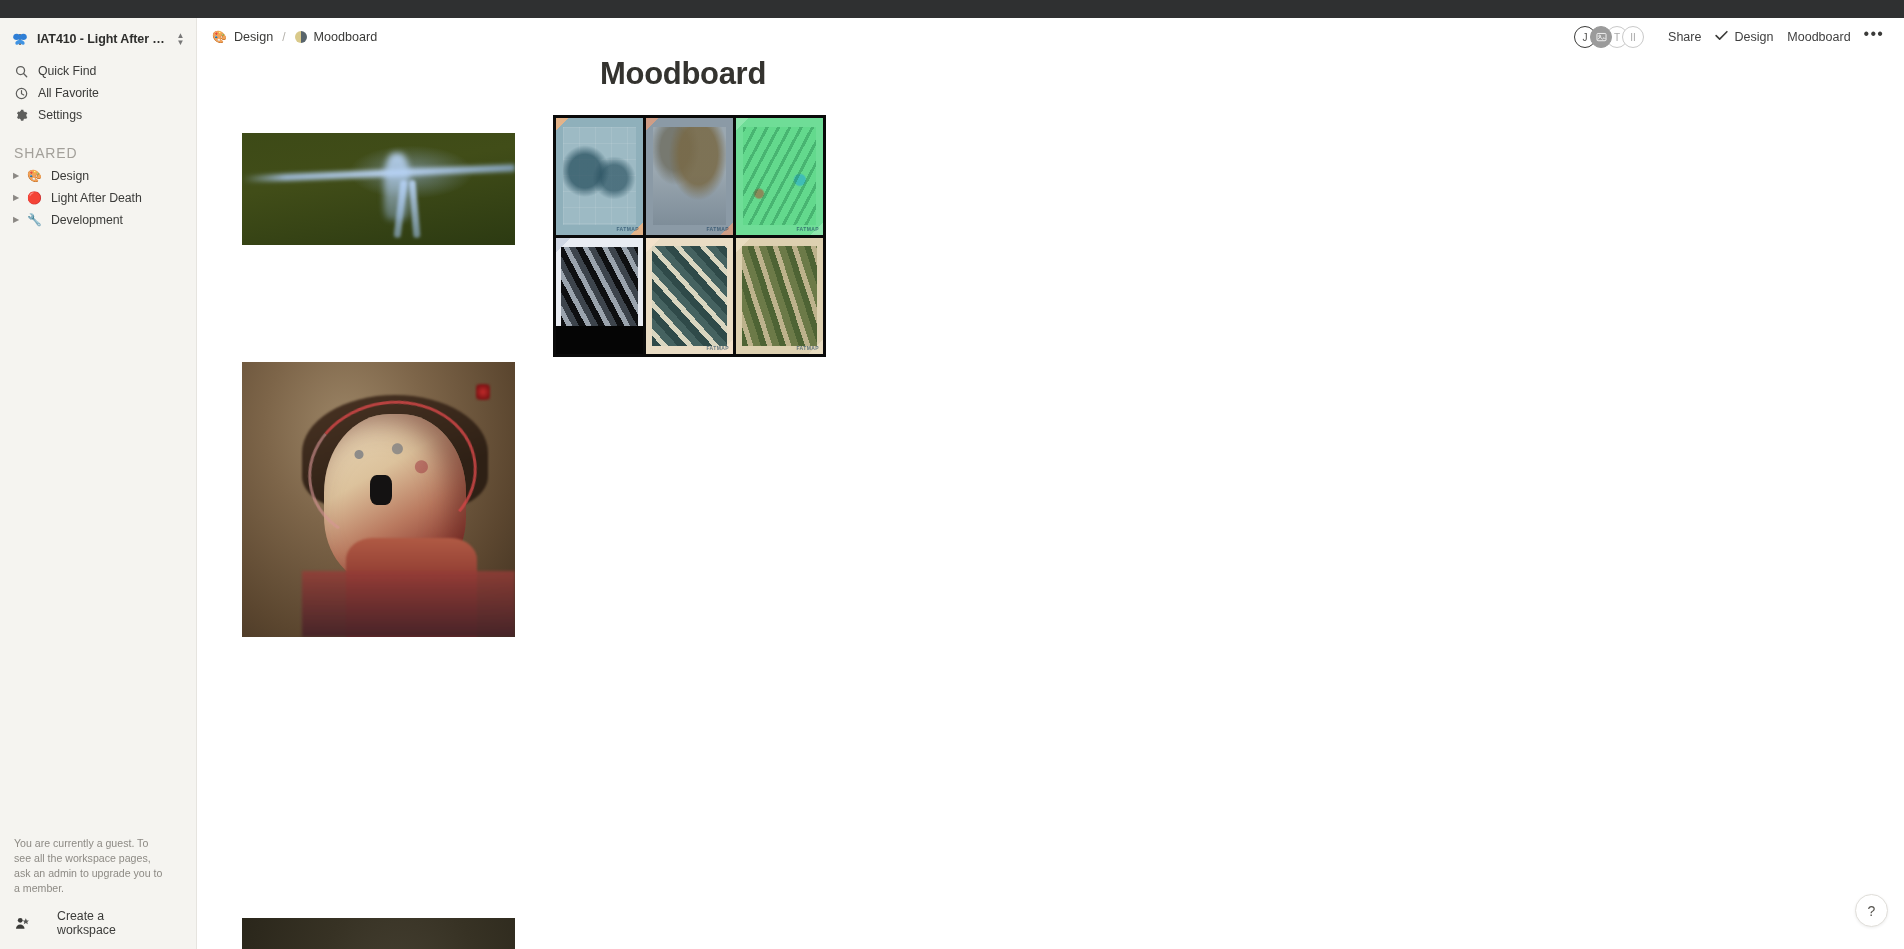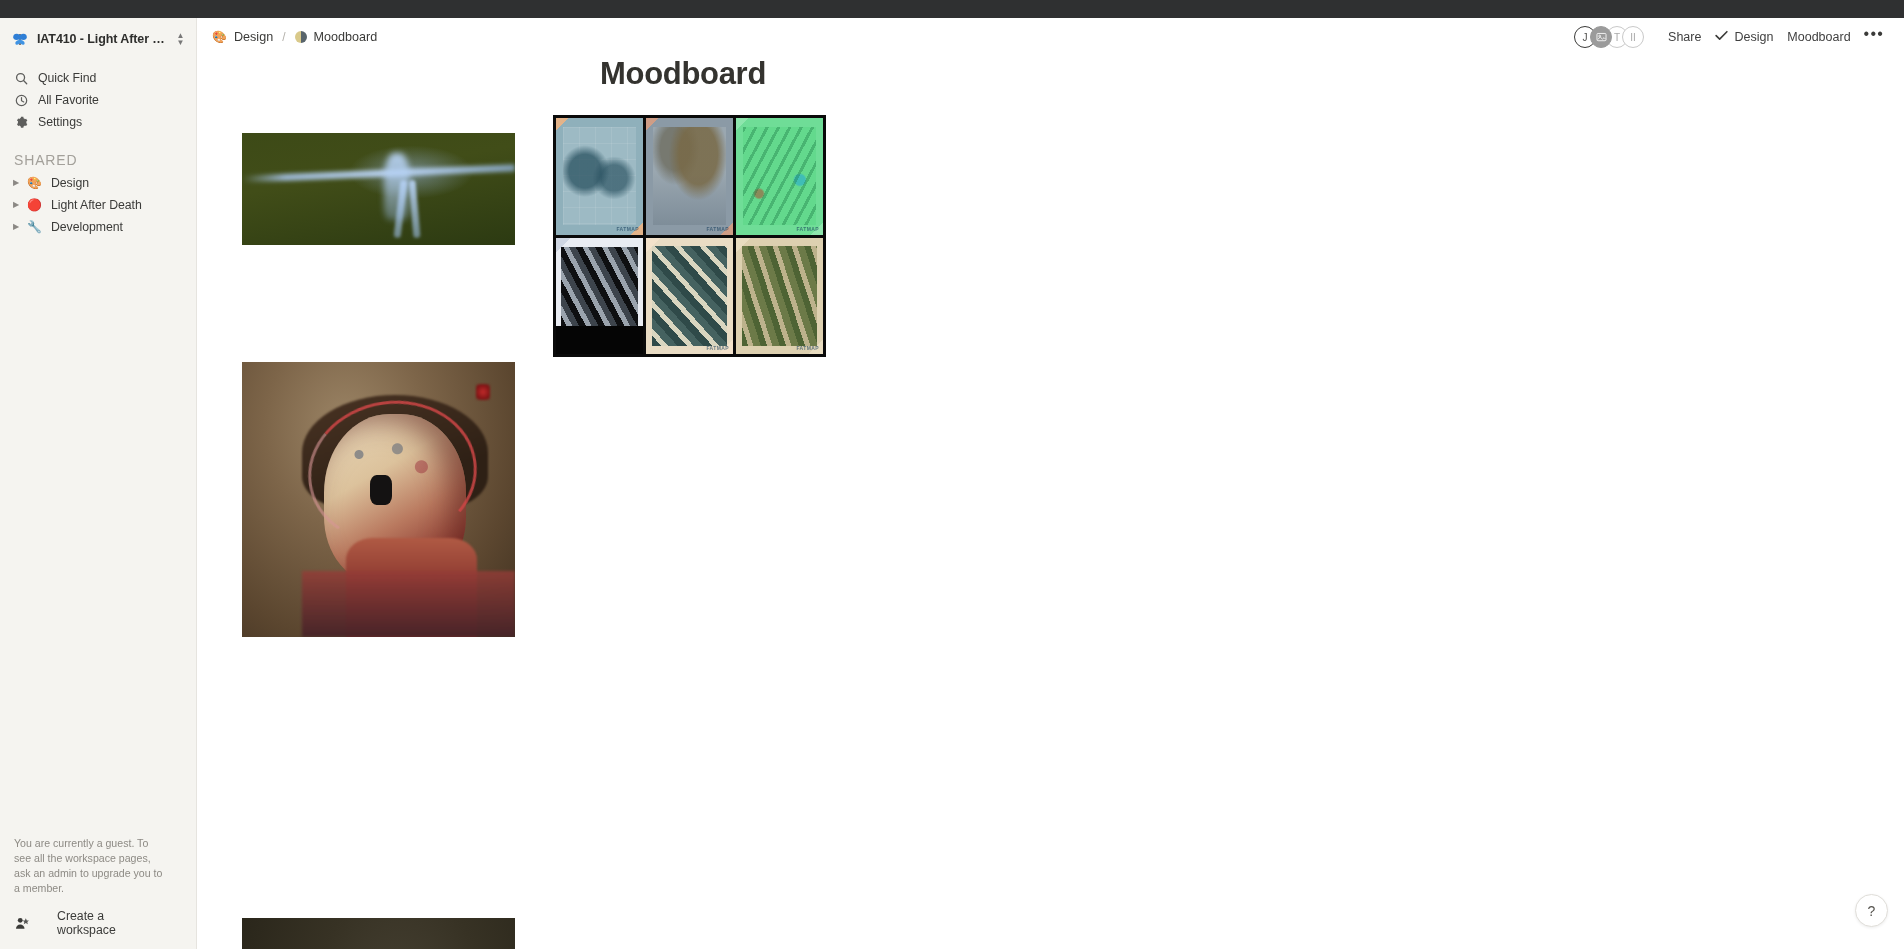--- a/index.html
+++ b/index.html
@@ -42,21 +42,21 @@
     overflow: hidden; text-overflow: ellipsis;
     flex: 1 1 auto;
   }
   .ws-caret {
     flex: 0 0 11px; margin-left: 4px;
     font-size: 9px; color: #777; line-height: 1;
     display:flex; flex-direction:column; align-items:center; gap:1px;
   }
   .ws-caret i { font-style: normal; display:block; font-size:8px; line-height:6px;}
 
-  .nav-list { margin-top: 13px; }
+  .nav-list { margin-top: 6px; }
   .nav-item {
     display: flex; align-items: center;
     height: 22px; padding-left: 14px; cursor: pointer;
   }
   .nav-icon {
     width: 15px; height: 15px; flex: 0 0 15px; margin-right: 9px;
     display: flex; align-items: center; justify-content: center;
     color: #5e5e5c;
   }
   .nav-label { font-size: 12.3px; color: #3b3b39; letter-spacing: -.05px;}

